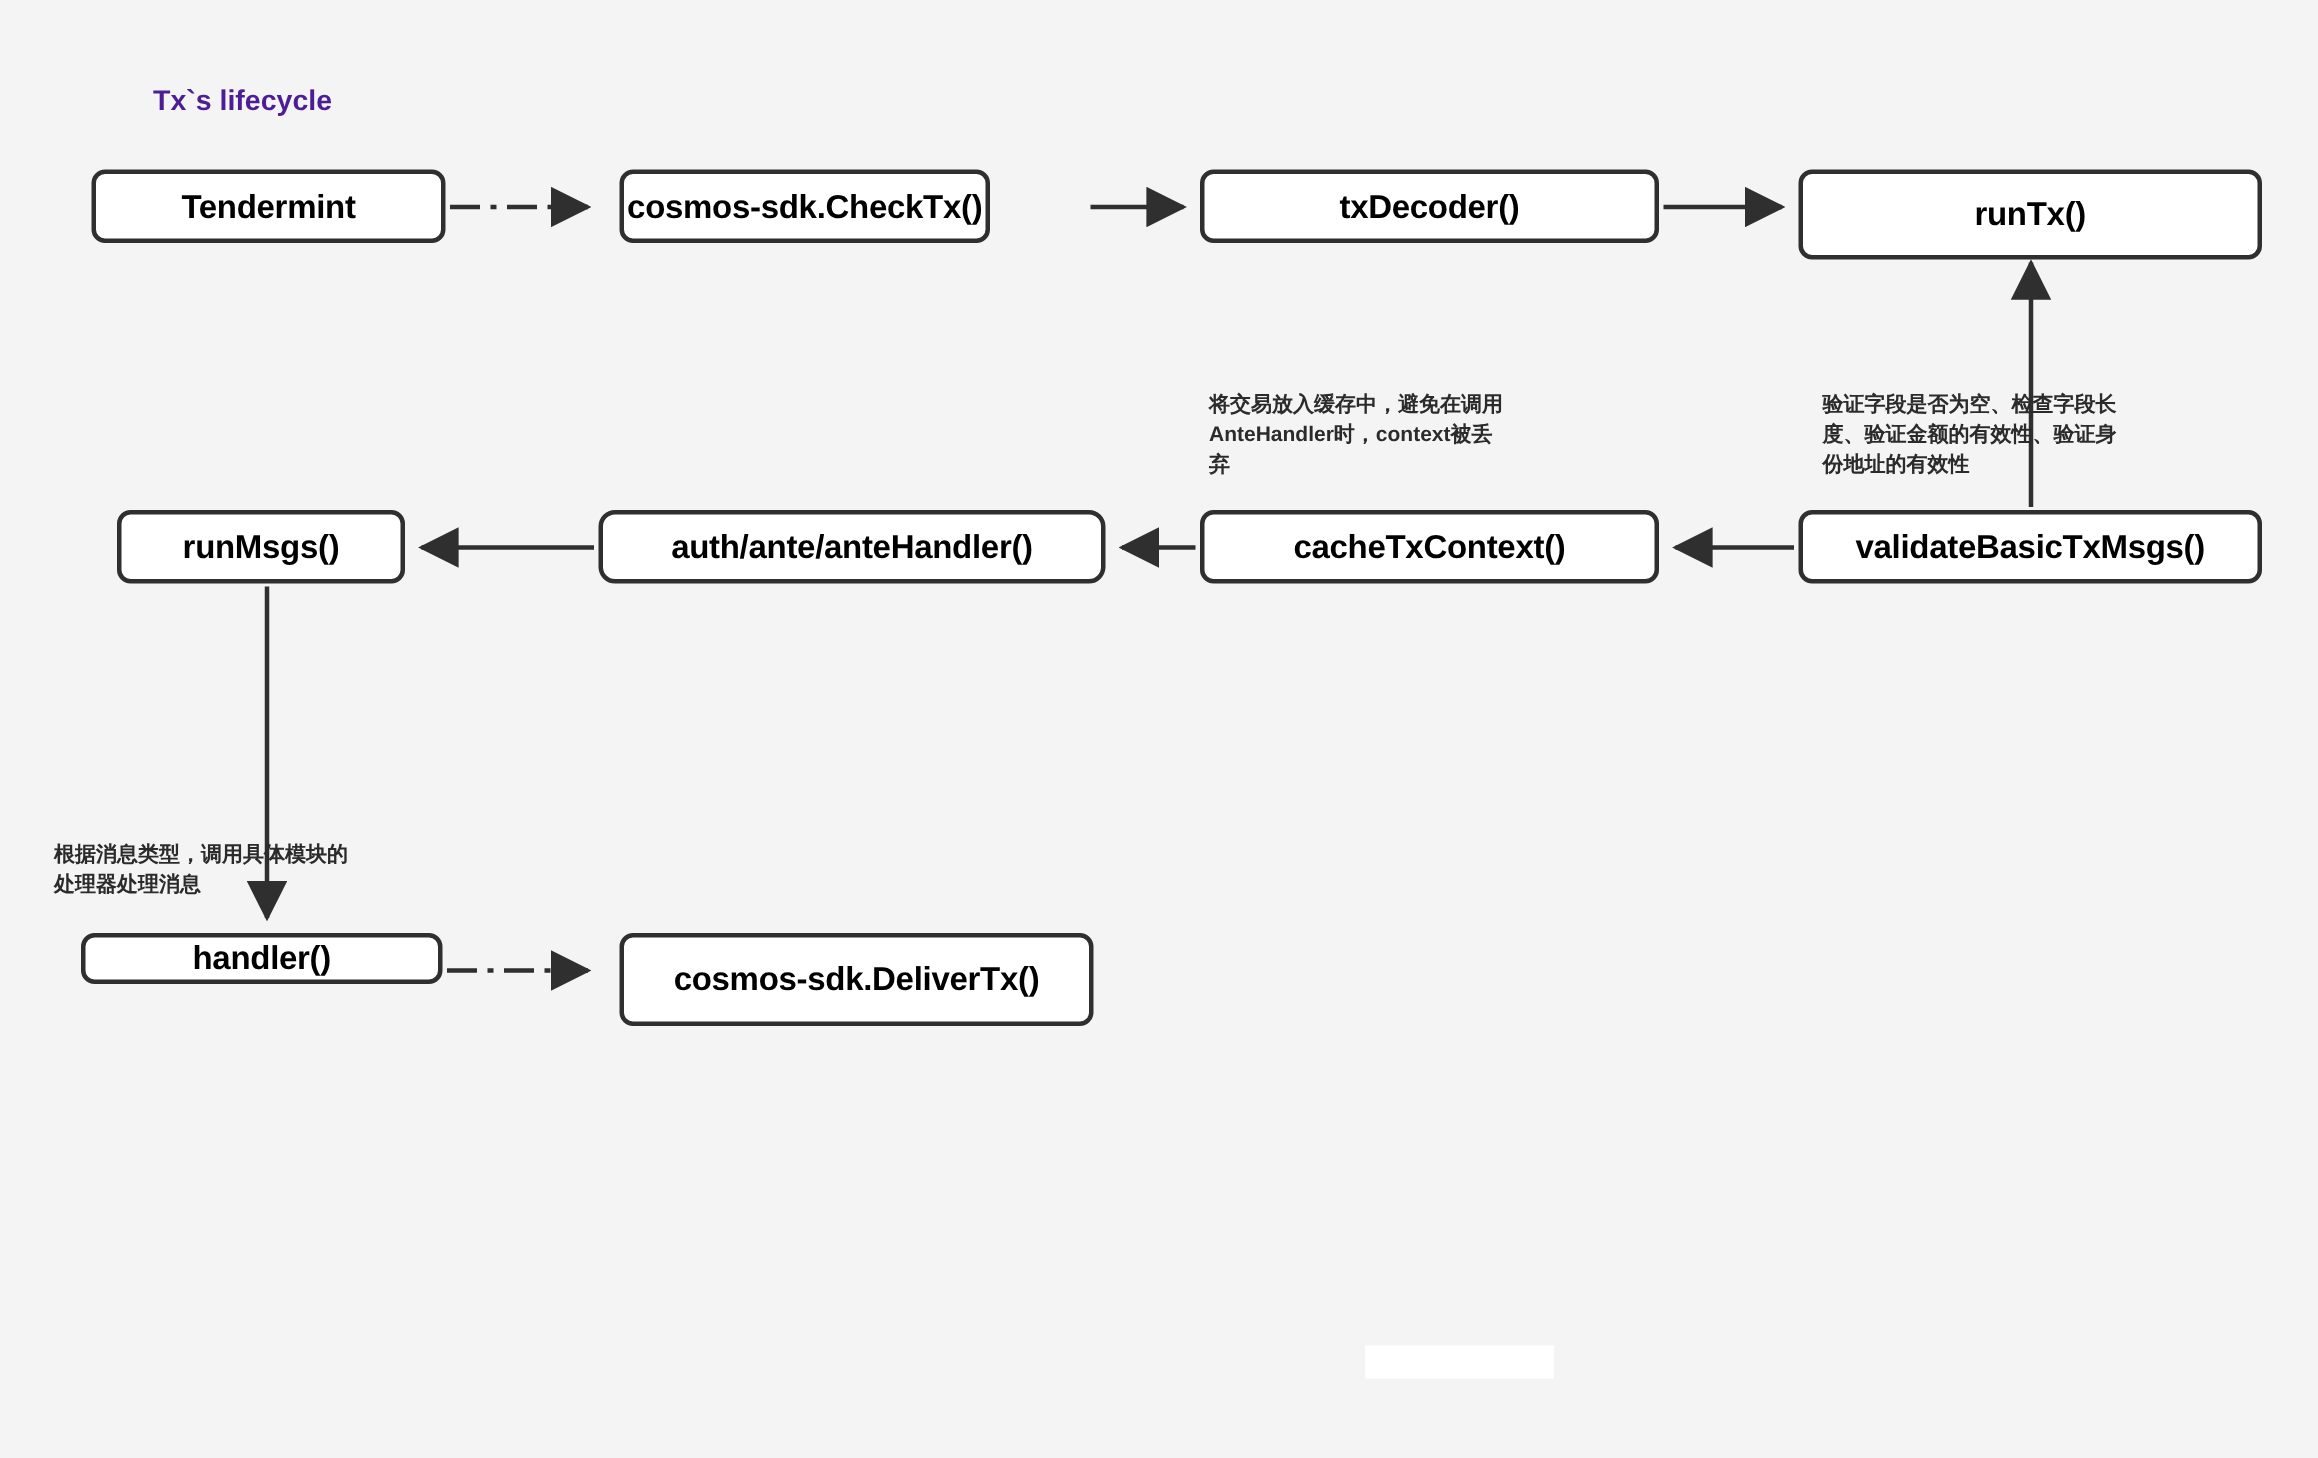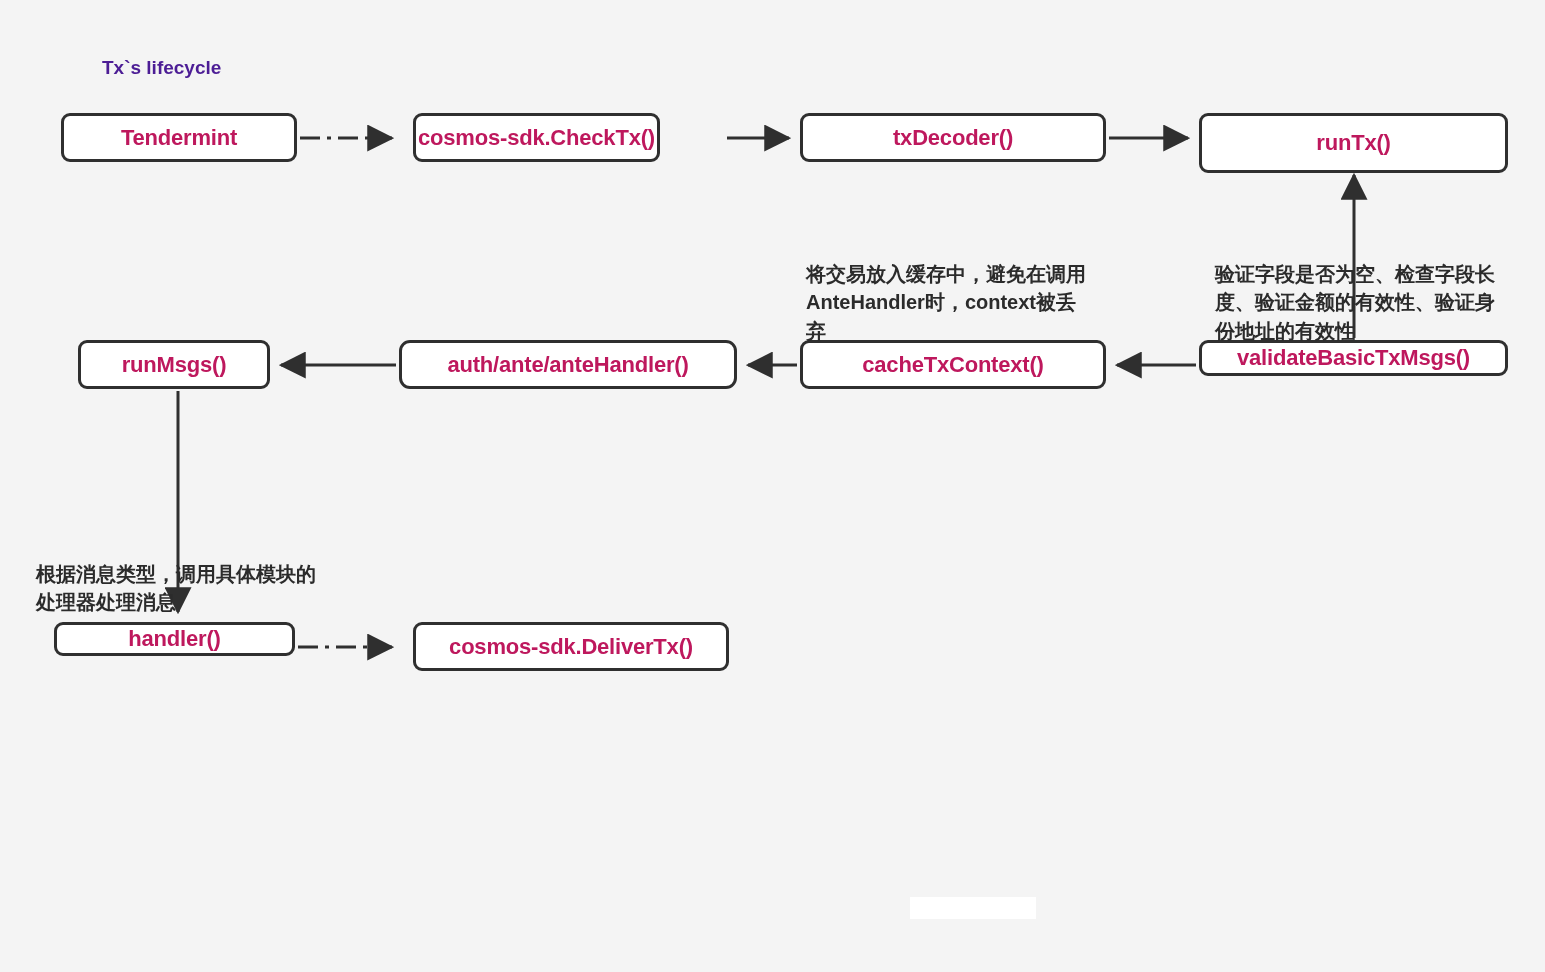--- a/index.html
+++ b/index.html
@@ -35,35 +35,35 @@
     box-sizing: border-box;
     background: #ffffff;
     border: 3px solid #2f2f2f;
     border-radius: 9px;
     display: flex;
     align-items: center;
     justify-content: center;
     font-weight: bold;
     font-size: 22px;
     letter-spacing: -0.2px;
-    color: #be185d;
+    color: #000000;
     white-space: nowrap;
   }
   .diagram-title {
     position: absolute;
     font-weight: bold;
     font-size: 19px;
     color: #4c1d95;
     white-space: nowrap;
     margin-left: 36px;
   }
   .note {
     position: absolute;
     font-weight: bold;
-    font-size: 20px;
+    font-size: 14px;
     line-height: 1.42;
     color: #2b2b2b;
     white-space: pre-wrap;
   }
   .caption {
     position: absolute;
     font-weight: bold;
     font-size: 17px;
     line-height: 1.55;
     color: #2b2b2b;
@@ -147,29 +147,29 @@
   </div>
 
   <div class="node" style="left:399px; top:340px; width:338px; height:49px;border-radius:11px;">
     <span>auth/ante/anteHandler()</span>
   </div>
 
   <div class="node" style="left:800px; top:340px; width:306px; height:49px;">
     <span>cacheTxContext()</span>
   </div>
 
-  <div class="node" style="left:1199px; top:340px; width:309px; height:36px;">
+  <div class="node" style="left:1199px; top:340px; width:309px; height:49px;">
     <span>validateBasicTxMsgs()</span>
   </div>
 
   <div class="node" style="left:54px; top:622px; width:241px; height:34px;">
     <span>handler()</span>
   </div>
 
-  <div class="node" style="left:413px; top:622px; width:316px; height:49px;">
+  <div class="node" style="left:413px; top:622px; width:316px; height:62px;">
     <span>cosmos-sdk.DeliverTx()</span>
   </div>
 
 
   <div class="note" style="left:806px; top:260px; width:300px;">将交易放入缓存中，避免在调用
 AnteHandler时，context被丢
 弃</div>
 
   <div class="note" style="left:1215px; top:260px; width:290px;">验证字段是否为空、检查字段长
 度、验证金额的有效性、验证身

